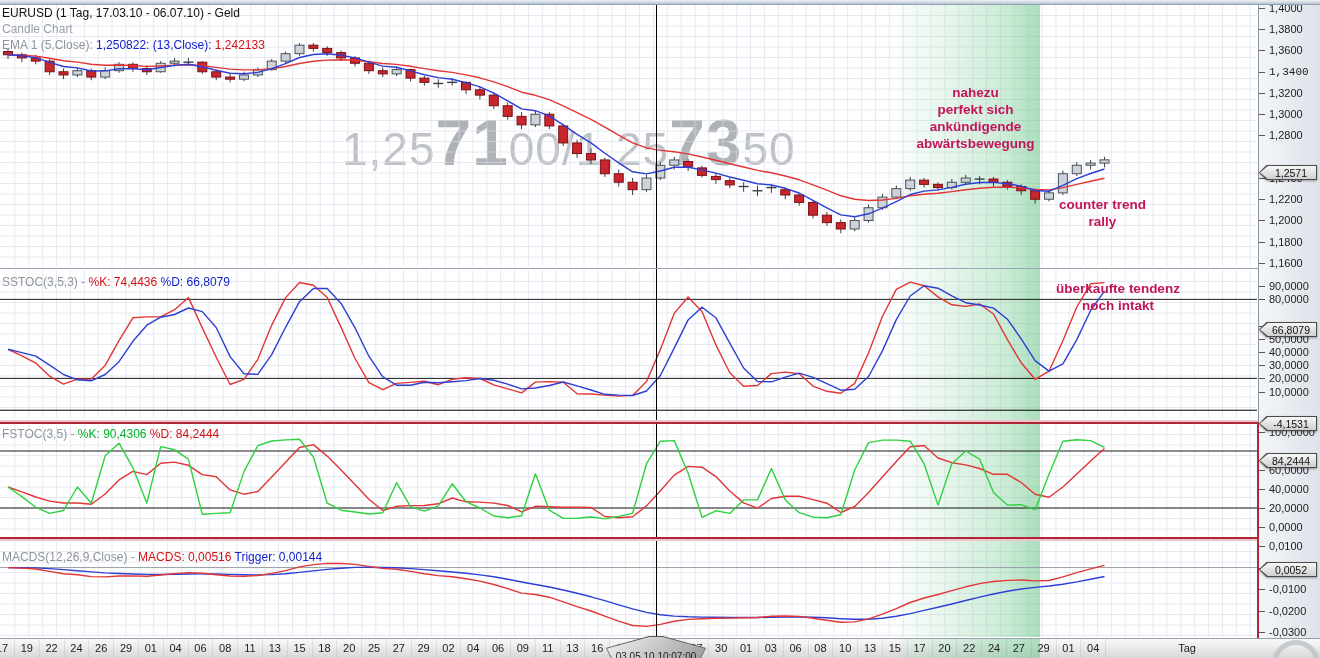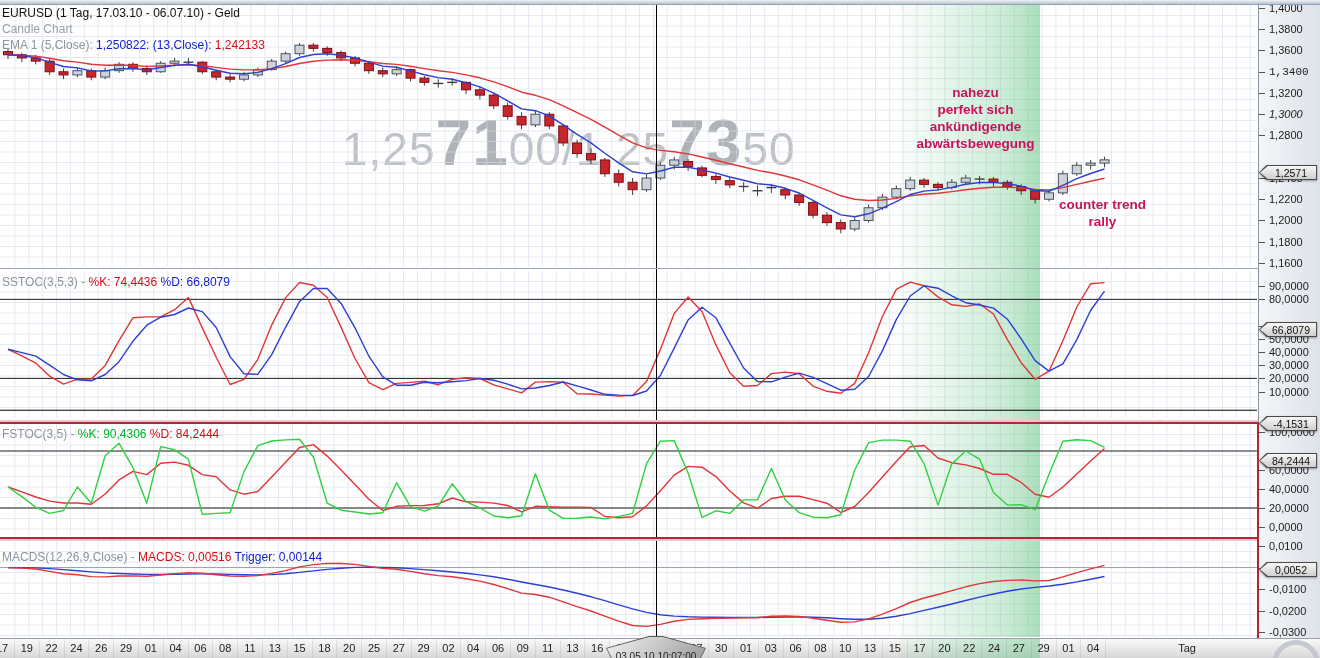--- a/index.html
+++ b/index.html
@@ -738,34 +738,36 @@
     <span class="red">MACDS: 0,00516</span>
     <span class="blue">Trigger: 0,00144</span>
   </div>
 
   <div class="anno" id="anno1">nahezu
 perfekt sich
 ankündigende
 abwärtsbewegung</div>
   <div class="anno" id="anno2">counter trend
 rally</div>
+  <div class="anno" id="anno3">überkaufte tendenz
+noch intakt</div>
 
   <div id="axis-col">
       <div class="axtick" style="top: 8px;"></div>
       <div class="axlab" style="top: 2px;">1,4000</div>
       <div class="axtick" style="top: 29px;"></div>
       <div class="axlab" style="top: 23px;">1,3800</div>
       <div class="axtick" style="top: 50px;"></div>
       <div class="axlab" style="top: 44px;">1,3600</div>
       <div class="axtick" style="top: 72px;"></div>
       <div class="axlab" style="top: 66px; font-family: Liberation Mono, monospace;">1,3400</div>
       <div class="axtick" style="top: 93px;"></div>
       <div class="axlab" style="top: 87px;">1,3200</div>
       <div class="axtick" style="top: 114px;"></div>
-      <div class="axlab" style="top: 108px; font-style: italic;">1,3000</div>
+      <div class="axlab" style="top: 108px;">1,3000</div>
       <div class="axtick" style="top: 135px;"></div>
       <div class="axlab" style="top: 129px;">1,2800</div>
       <div class="axtick" style="top: 178px;"></div>
       <div class="axlab" style="top: 172px;">1,2400</div>
       <div class="axtick" style="top: 199px;"></div>
       <div class="axlab" style="top: 193px;">1,2200</div>
       <div class="axtick" style="top: 220px;"></div>
       <div class="axlab" style="top: 214px;">1,2000</div>
       <div class="axtick" style="top: 242px;"></div>
       <div class="axlab" style="top: 236px;">1,1800</div>

